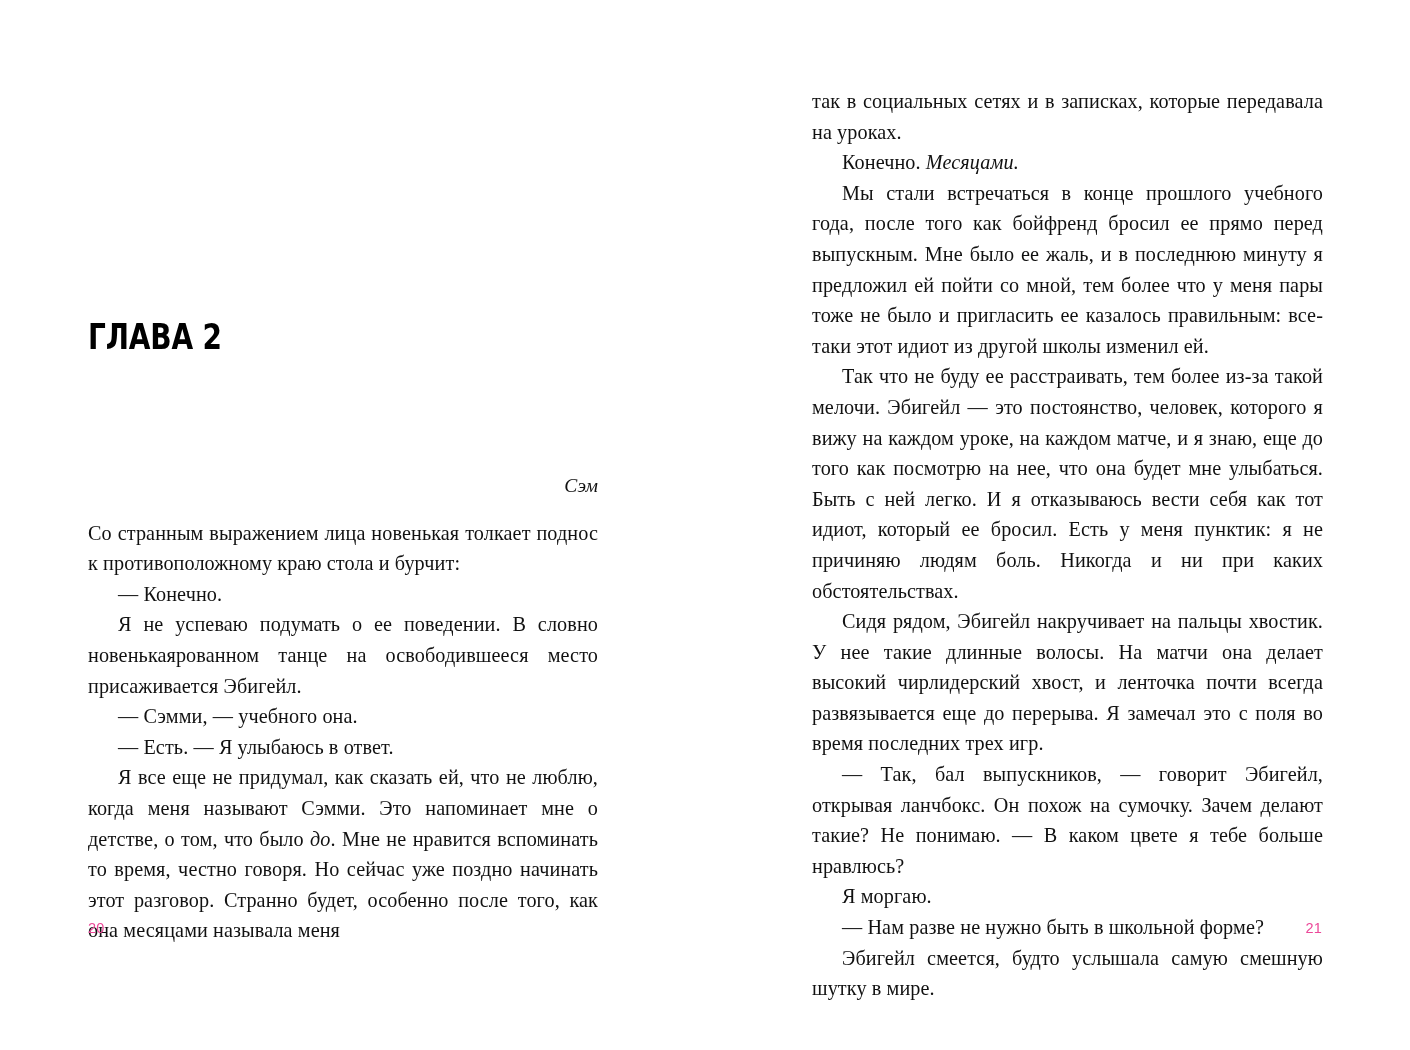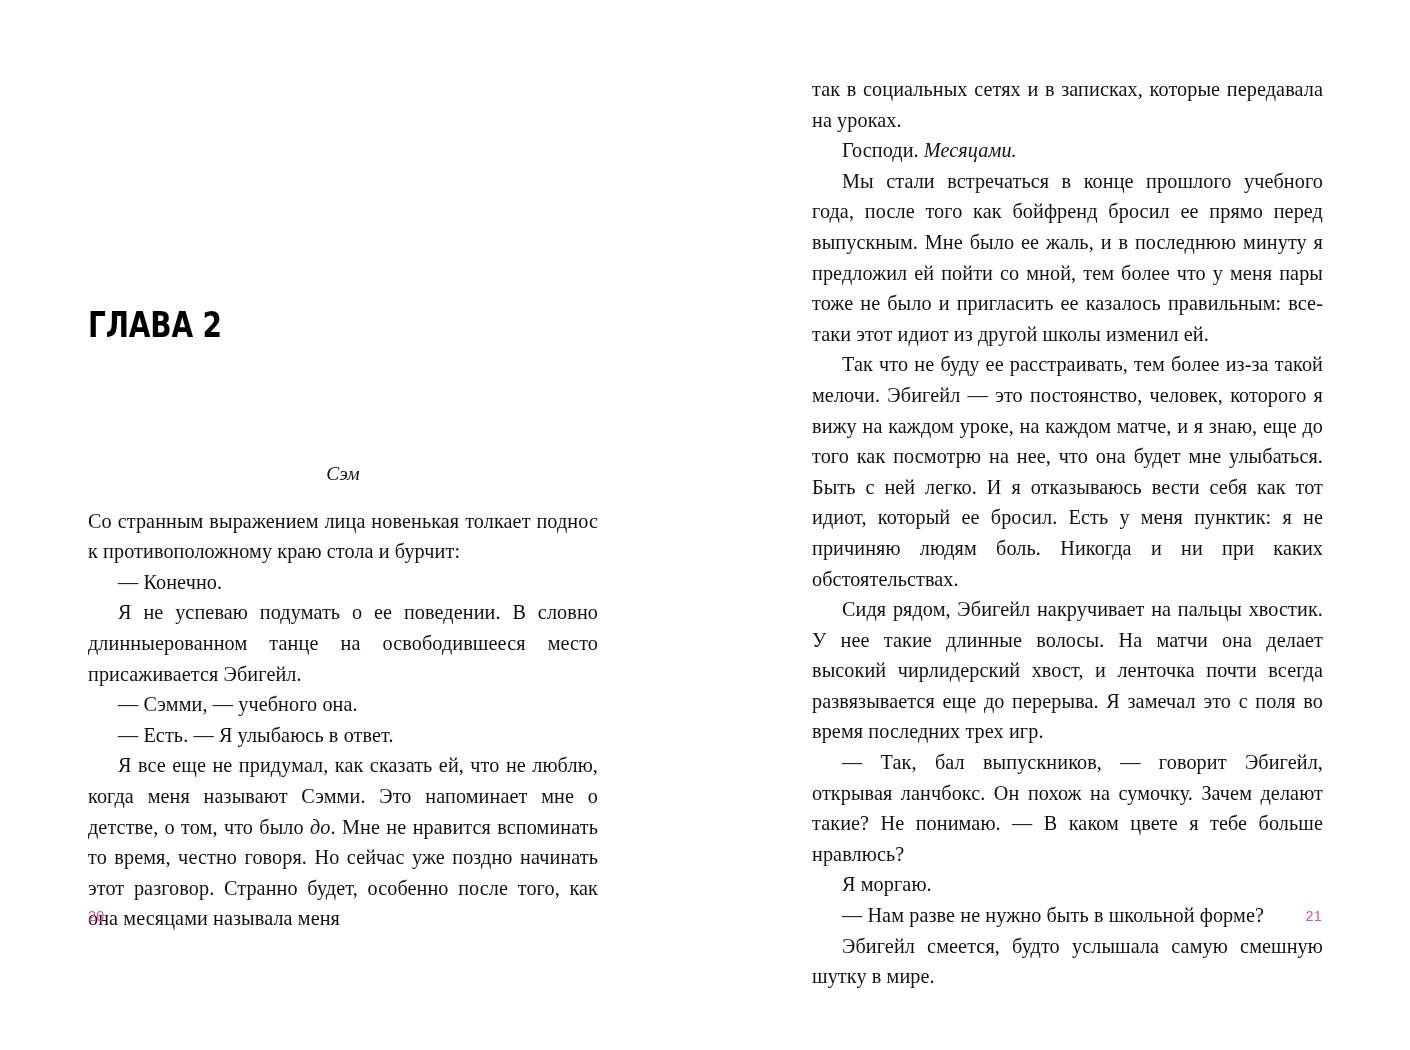--- a/index.html
+++ b/index.html
@@ -16,21 +16,21 @@
     background: #ffffff;
     overflow: hidden;
     font-family: "Liberation Serif", "DejaVu Serif", serif;
     color: #111111;
     -webkit-font-smoothing: antialiased;
   }
 
   
   .page {
     position: absolute;
-    top: 4px;
+    top: 16px;
     height: 972px;
     box-sizing: border-box;
   }
   .page.left  { left: 0;   width: 705px; }
   .page.right { left: 705px; width: 705px; }
 
   
   .textcol {
     position: absolute;
     box-sizing: border-box;
@@ -71,21 +71,21 @@
   }
 
   .heading-block { height: 36px; margin-bottom: 12px; }
 
   
   .speaker {
     font-style: italic;
     font-size: 19.5px;
     line-height: 30.6px;
     margin: 117px 0 0 0;
-    text-align: center;
+    text-align: right;
   }
 
   
   p.para {
     margin: 0;
     text-indent: 0;
     text-align: justify;
   }
   p.para.first-body { margin-top: 16px; }
   p.para.indent { text-indent: 30px; }
@@ -118,40 +118,40 @@
       <div class="heading-block">
         <h1 class="chapter-title">ГЛАВА 2</h1>
       </div>
 
       <p class="speaker">Сэм</p>
 
       <p class="para first-body">Со странным выражением лица новенькая толкает поднос к противоположному краю стола и бурчит:</p>
 
       <p class="para dialogue">— Конечно.</p>
 
-      <p class="para indent">Я не успеваю подумать о ее поведении. В словно длинные­рованном танце на освободившееся место присаживается Эби­гейл.</p>
+      <p class="para indent">Я не успеваю подумать о ее поведении. В словно новенькая­рованном танце на освободившееся место присаживается Эби­гейл.</p>
 
       <p class="para dialogue">— Сэмми, — учебного она.</p>
 
       <p class="para dialogue">— Есть. — Я улыбаюсь в ответ.</p>
 
       <p class="para indent"><span>Я все еще не придумал, как сказать ей, что не люблю, когда меня называют Сэмми. Это напоминает мне о детстве, о том, что было </span><span class="it">до</span><span>. Мне не нравится вспоминать то время, честно говоря. Но сейчас уже поздно начинать этот разговор. Странно будет, особенно после того, как она месяцами называла меня</span></p>
 
     </div>
 
     <div class="folio left-folio">20</div>
   </div>
 
   <div class="page right">
 
     <div class="textcol">
 
       <p class="para">так в социальных сетях и в записках, которые передавала на уроках.</p>
 
-      <p class="para indent"><span>Господи. </span><span class="it">Месяцами.</span></p>
+      <p class="para indent"><span>Конечно. </span><span class="it">Месяцами.</span></p>
 
       <p class="para indent">Мы стали встречаться в конце прошлого учебного года, по­сле того как бойфренд бросил ее прямо перед выпускным. Мне было ее жаль, и в последнюю минуту я предложил ей пойти со мной, тем более что у меня пары тоже не было и пригласить ее казалось правильным: все-таки этот идиот из другой школы изменил ей.</p>
 
       <p class="para indent">Так что не буду ее расстраивать, тем более из-за такой ме­лочи. Эбигейл — это постоянство, человек, которого я вижу на каждом уроке, на каждом матче, и я знаю, еще до того как посмотрю на нее, что она будет мне улыбаться. Быть с ней лег­ко. И я отказываюсь вести себя как тот идиот, который ее бро­сил. Есть у меня пунктик: я не причиняю людям боль. Никогда и ни при каких обстоятельствах.</p>
 
       <p class="para indent">Сидя рядом, Эбигейл накручивает на пальцы хвостик. У нее такие длинные волосы. На матчи она делает высокий чирлидер­ский хвост, и ленточка почти всегда развязывается еще до пере­рыва. Я замечал это с поля во время последних трех игр.</p>
 
       <p class="para dialogue">— Так, бал выпускников, — говорит Эбигейл, открывая ланч­бокс. Он похож на сумочку. Зачем делают такие? Не понимаю. — В каком цвете я тебе больше нравлюсь?</p>
 
       <p class="para indent">Я моргаю.</p>

